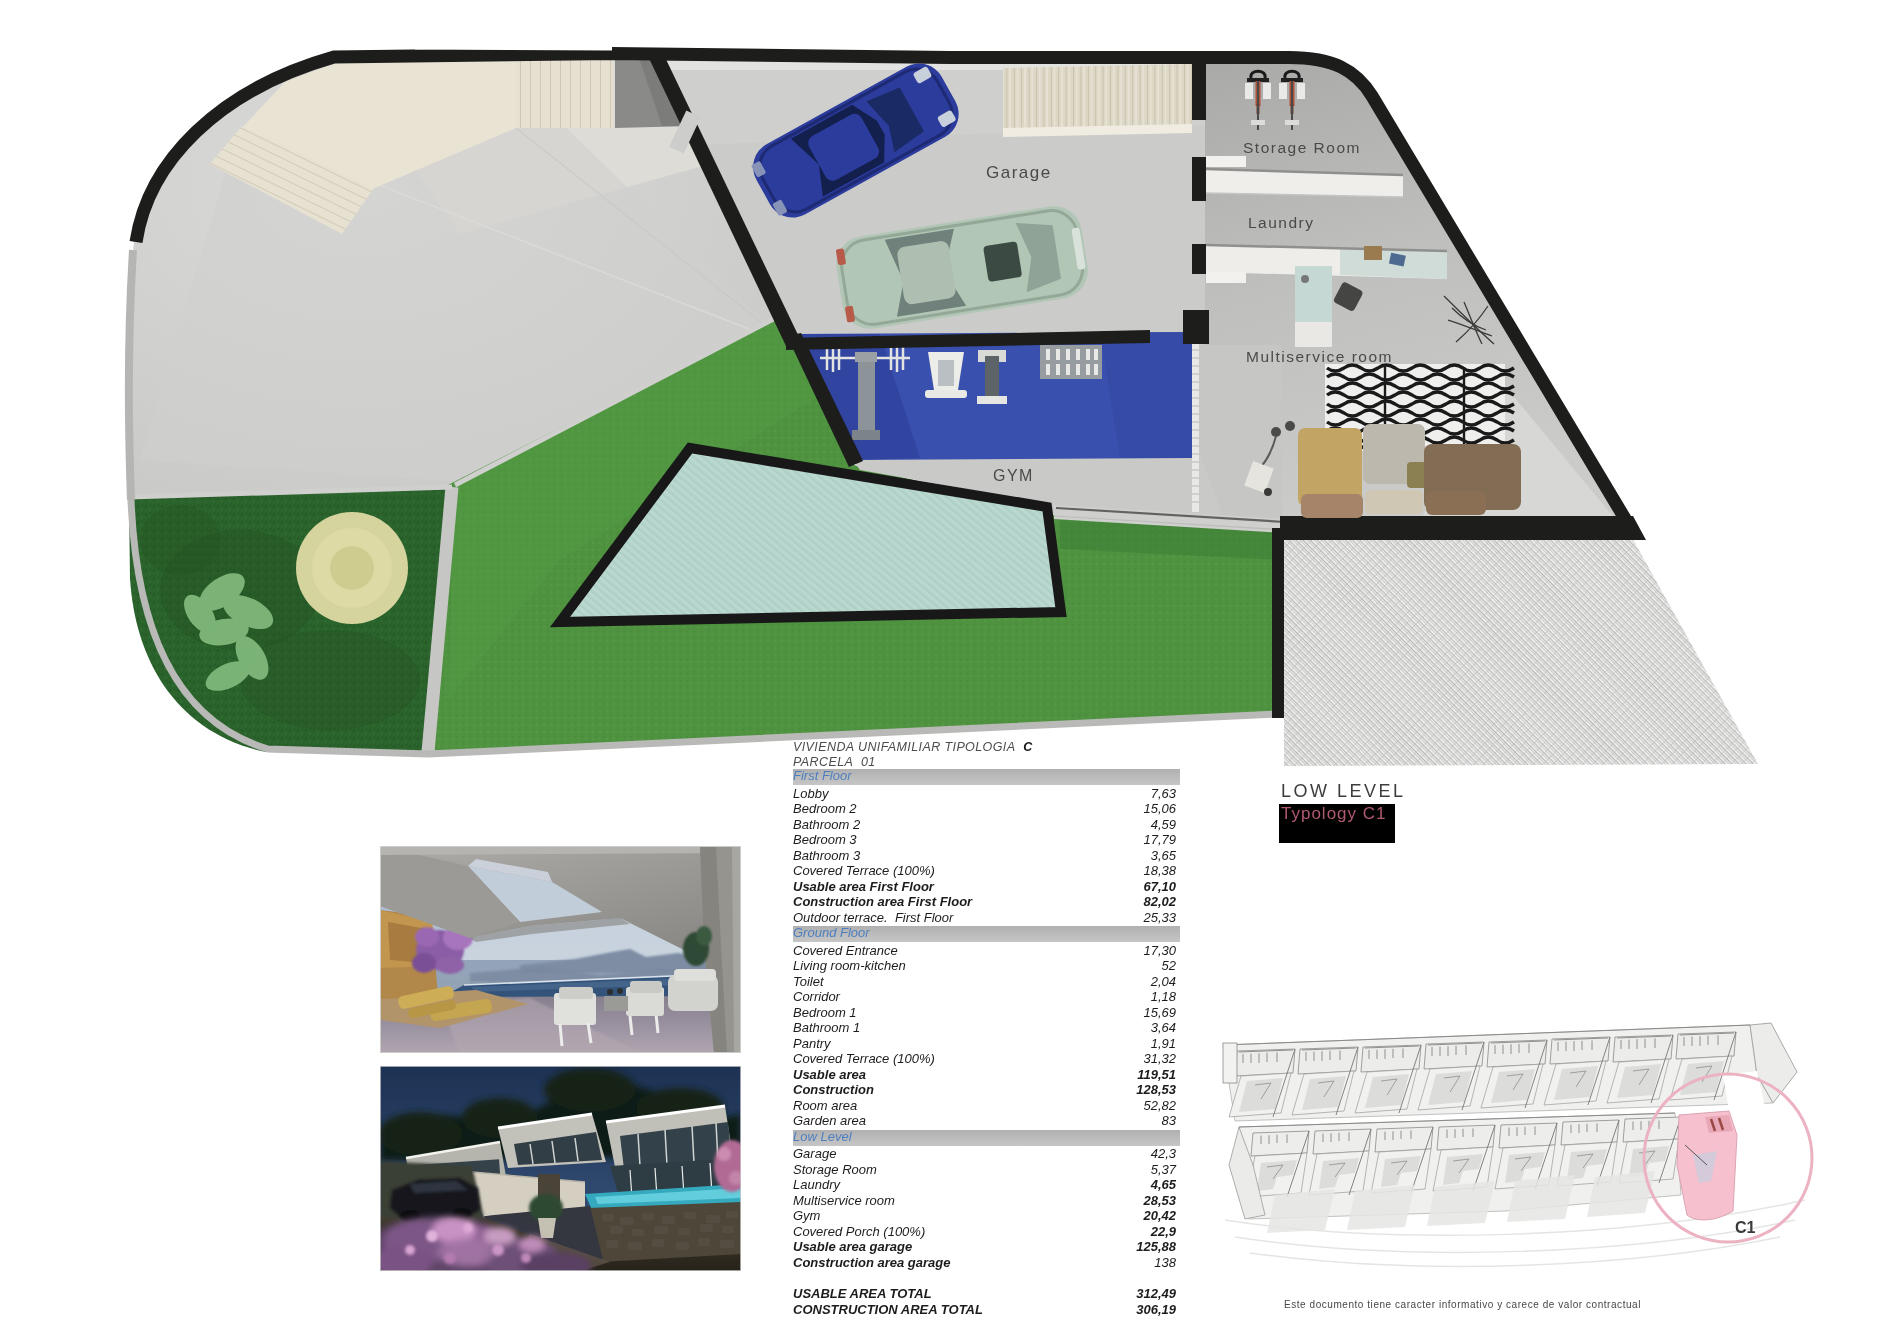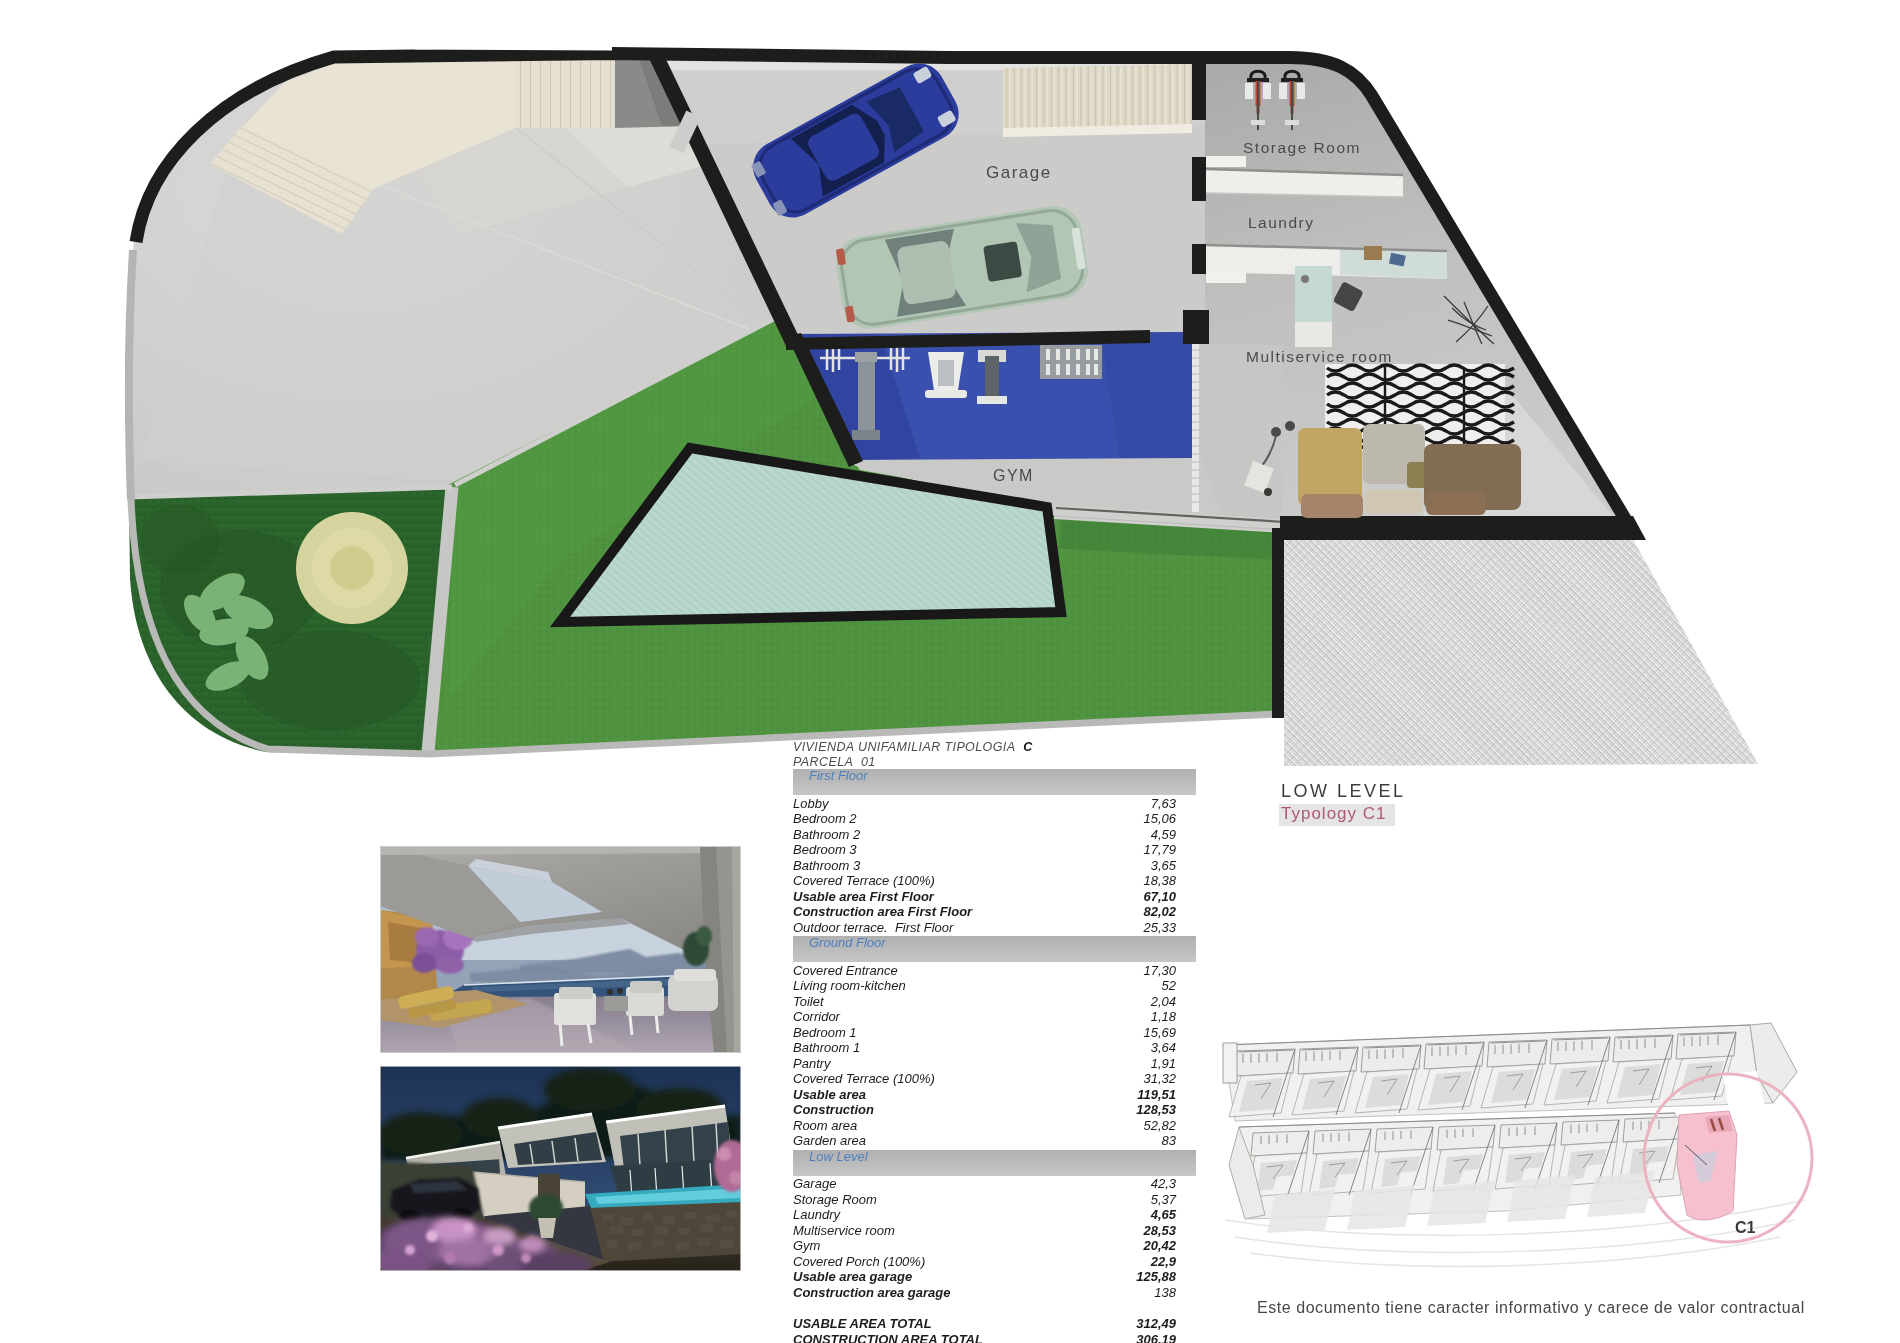--- a/index.html
+++ b/index.html
@@ -7,26 +7,26 @@
   font-family:"Liberation Sans",sans-serif;}
 #plan{position:absolute;left:0;top:0;}
 .lbl{fill:#4a4a4a;font-family:"Liberation Sans",sans-serif;letter-spacing:1.5px;}
 #tablewrap{position:absolute;left:793px;top:740px;width:383px;font-size:13px;color:#1c1c1c;font-style:italic;}
 .t1{font-size:12.5px;color:#4c4c4c;letter-spacing:0.4px;}
 .t1 b{color:#111;}
 .r{height:15.5px;line-height:15.5px;position:relative;}
 .r .v{position:absolute;right:0;top:0;}
 .r.b{font-weight:bold;}
 .r .vb{font-weight:bold;position:absolute;right:0;top:0;}
-.h{height:26px;line-height:14px;margin:1px 0 0.5px 0;width:387px;
-  background:linear-gradient(#b0b0b0,#c6c6c6);color:#4d7fc0;font-size:13px;padding-left:16px;}
+.h{height:16px;line-height:14px;margin:1px 0 0.5px 0;width:387px;
+  background:linear-gradient(#b0b0b0,#c6c6c6);color:#4d7fc0;font-size:13px;padding-left:0;}
 #lowlevel{position:absolute;left:1281px;top:781px;font-size:18px;color:#3d3d3d;letter-spacing:2.5px;}
 #typology{position:absolute;left:1279px;top:804px;font-size:17px;color:#b05a70;letter-spacing:1px;
-  background:#e5e5e5;padding:0 8px 2px 2px;}
-#footer{position:absolute;left:1257px;top:1299px;font-size:16px;color:#474747;letter-spacing:0.55px;}
+  background:#000000;padding:0 8px 19px 2px;}
+#footer{position:absolute;left:1284px;top:1299px;font-size:10px;color:#474747;letter-spacing:0.55px;}
 #photo1{position:absolute;left:380px;top:846px;}
 #photo2{position:absolute;left:380px;top:1066px;}
 #siteplan{position:absolute;left:1205px;top:1015px;}
 </style>
 </head>
 <body>
 <div id="page">
 
 <svg id="plan" width="1900" height="840" viewBox="0 0 1900 840">
 <defs>

